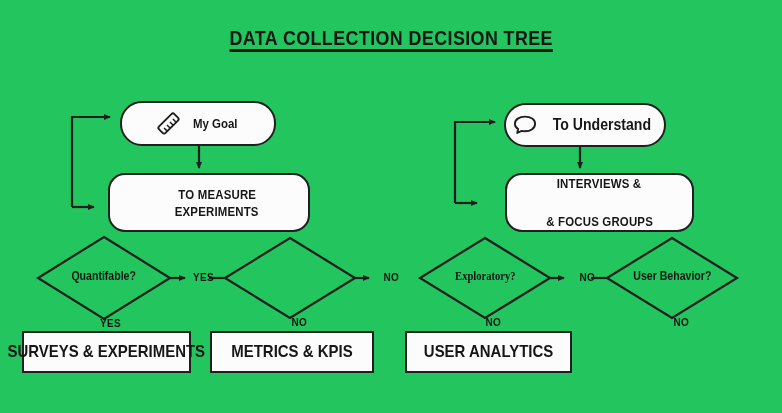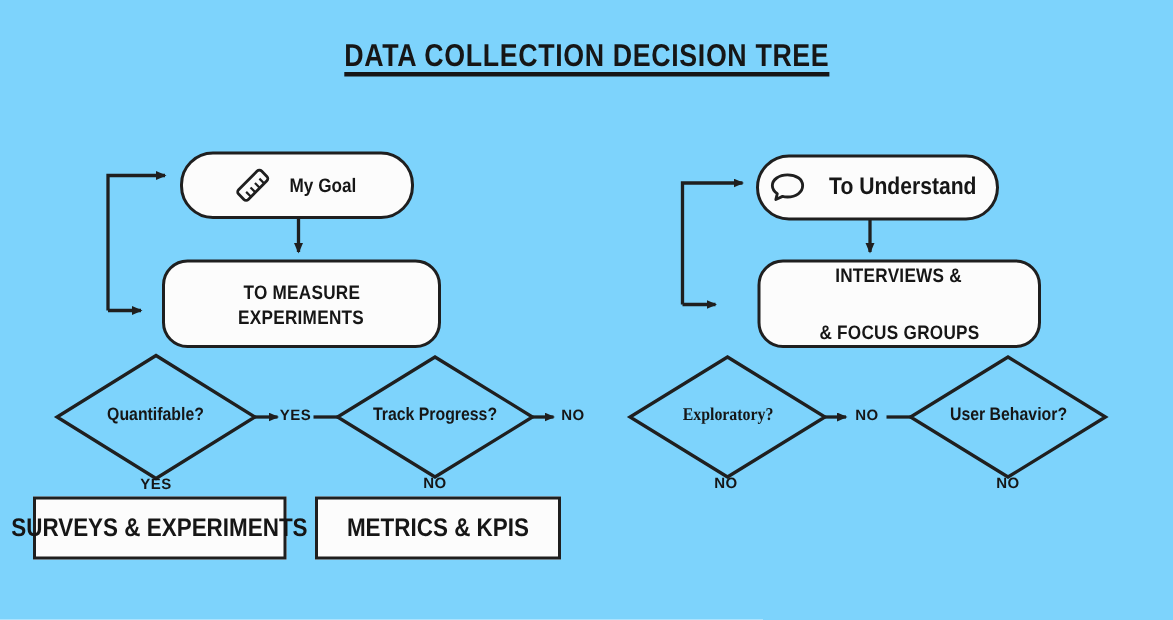--- a/index.html
+++ b/index.html
@@ -1,19 +1,19 @@
 <!DOCTYPE html>
 <html><head>
 <meta charset="utf-8">
 <style>
   html,body { margin:0; padding:0; }
   body { font-family: "Liberation Sans", sans-serif; background:#ffffff; }
   #stage {
     position:relative; width:782px; height:413px;
-    background:#7dd3fc; overflow:hidden; color:#161616;
+    background:#22c55e; overflow:hidden; color:#161616;
   }
   .abs { position:absolute; }
   .cond { display:inline-block; transform:scaleX(0.88); transform-origin:center; white-space:nowrap; }
 
   
   #title {
     left:0; top:26px; width:782px; text-align:center;
     font-size:21px; font-weight:bold; letter-spacing:0.5px;
   }
   #title .cond {
@@ -31,32 +31,32 @@
   #pill-right { left:504px; top:103px; width:158px; height:40px; font-size:16px; }
   .pill .icon { display:flex; align-items:center; }
 
   
   .rbox {
     display:flex; flex-direction:column; align-items:center; justify-content:center;
     border:2.2px solid #1f1f1f; border-radius:17px; background:#fcfcfc;
     font-size:13px; font-weight:bold; line-height:17px; text-align:center;
     letter-spacing:0.2px;
   }
-  #rbox-left  { left:108px; top:173px; width:182px; height:55px; }
+  #rbox-left  { left:108px; top:173px; width:182px; height:55px;padding-left:16px; }
   #rbox-right { left:505px; top:173px; width:185px; height:55px;justify-content:space-between; }
 
   
   .dlabel { width:140px; text-align:center; font-size:12px; font-weight:bold; }
   #dlabel-1 { left:34px;  top:269px; }
   #dlabel-2 { left:220px; top:269px; }
   #dlabel-3 { left:415px; top:269px;font-family:Liberation Serif, serif; }
   #dlabel-4 { left:602px; top:269px; }
 
   
-  .elabel { width:34px; text-align:center; font-size:10px; font-weight:bold; letter-spacing:0.3px; }
+  .elabel { width:34px; text-align:right; font-size:10px; font-weight:bold; letter-spacing:0.3px; }
   #elabel-yes1 { left:180px; top:272px; }
   #elabel-no2  { left:365px; top:272px; }
   #elabel-no3  { left:561px; top:272px; }
   #blabel-1 { left:87px;  top:318px; }
   #blabel-2 { left:273px; top:317px; }
   #blabel-3 { left:467px; top:317px; }
   #blabel-4 { left:655px; top:317px; }
 
   
   .obox {
@@ -140,23 +140,20 @@
     <span class="cond">EXPERIMENTS</span>
   </div>
   <div id="rbox-right" class="rbox abs">
     <span class="cond">INTERVIEWS &amp;</span>
     <span class="cond">&amp; FOCUS GROUPS</span>
   </div>
 
   <div id="dlabel-1" class="dlabel abs">
     <span class="cond">Quantifable?</span>
   </div>
-  <div id="dlabel-2" class="dlabel abs">
-    <span class="cond">Track Progress?</span>
-  </div>
   <div id="dlabel-3" class="dlabel abs">
     <span class="cond">Exploratory?</span>
   </div>
   <div id="dlabel-4" class="dlabel abs">
     <span class="cond">User Behavior?</span>
   </div>
 
   <div id="elabel-yes1" class="elabel abs">YES</div>
   <div id="elabel-no2" class="elabel abs">NO</div>
   <div id="elabel-no3" class="elabel abs">NO</div>
@@ -165,14 +162,17 @@
   <div id="blabel-2" class="elabel abs">NO</div>
   <div id="blabel-3" class="elabel abs">NO</div>
   <div id="blabel-4" class="elabel abs">NO</div>
 
   <div id="obox-1" class="obox abs">
     <span class="cond">SURVEYS &amp; EXPERIMENTS</span>
   </div>
   <div id="obox-2" class="obox abs">
     <span class="cond">METRICS &amp; KPIS</span>
   </div>
+  <div id="obox-3" class="obox abs">
+    <span class="cond">USER ANALYTICS</span>
+  </div>
 
 </div>
 
 </body></html>

